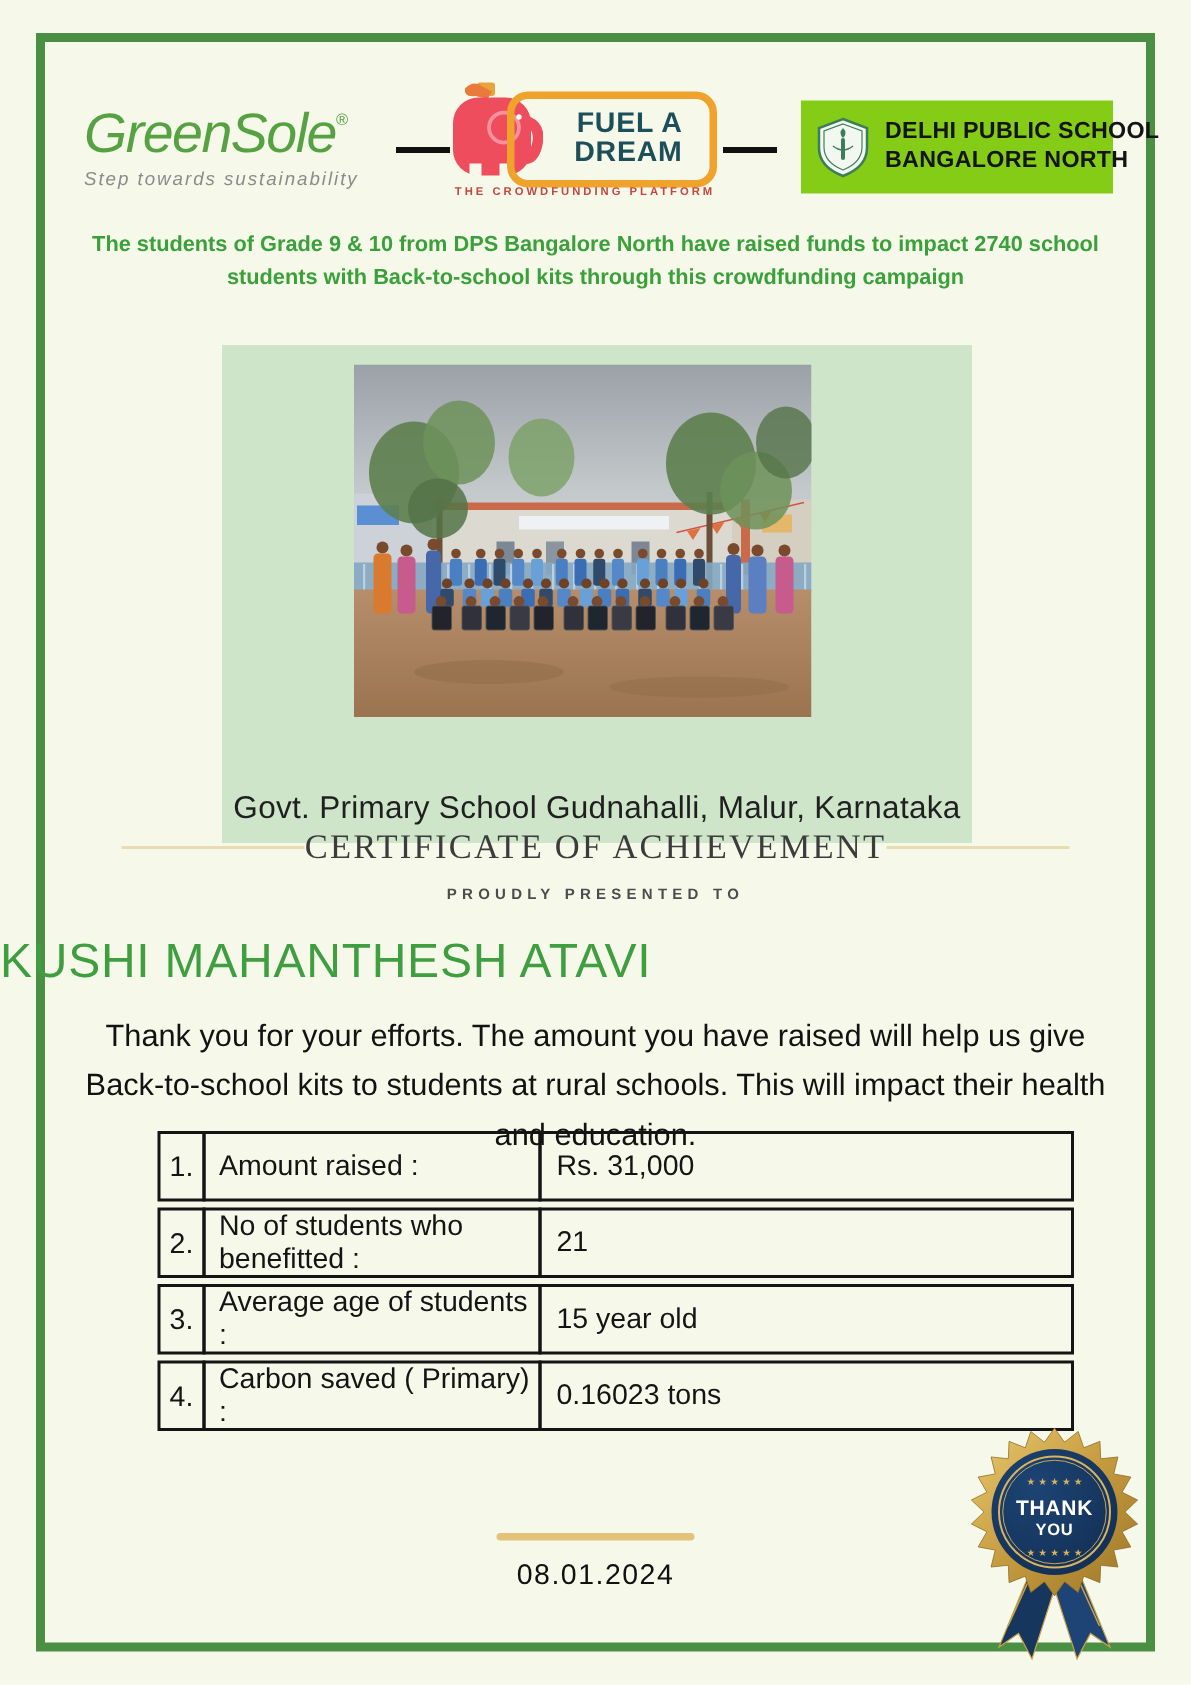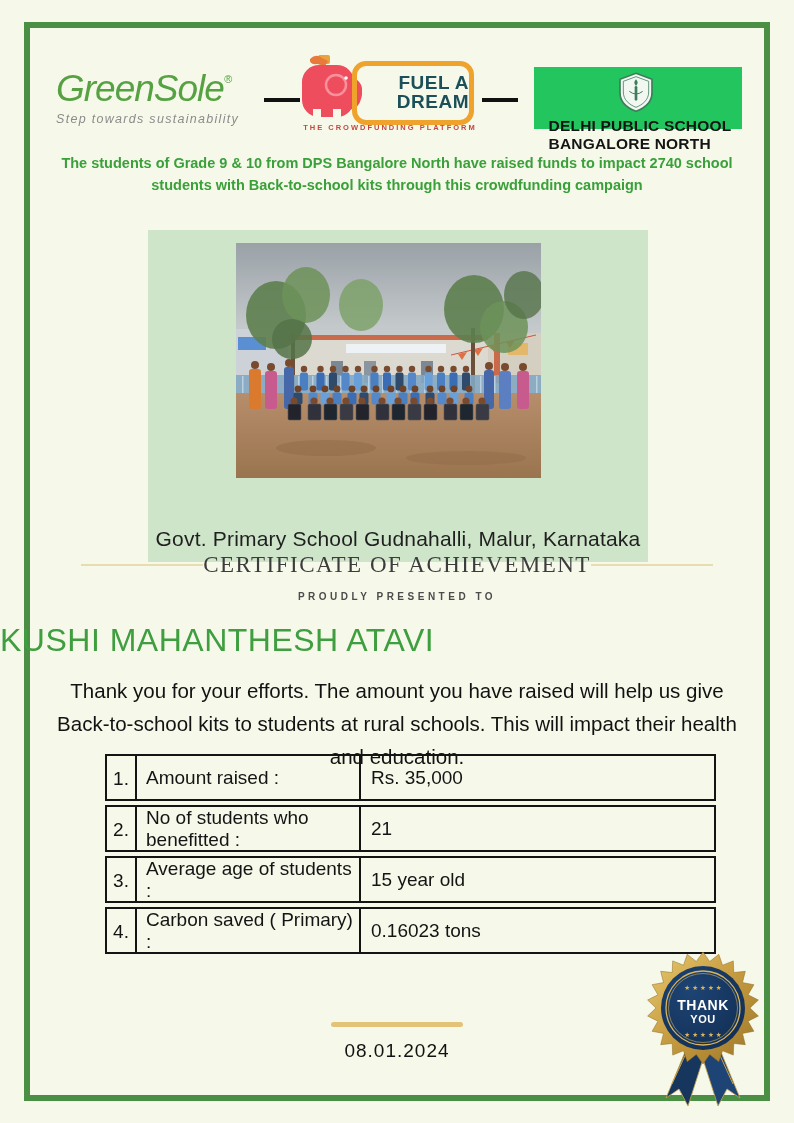--- a/index.html
+++ b/index.html
@@ -21,34 +21,34 @@
   }
   .dash{width:36px;height:4px;background:#111;margin-top:4px;}
   .greensole{width:192px;font-style:italic;}
   .gs-word{
     font-size:37px;color:#56a243;font-weight:400;letter-spacing:-1px;line-height:1;
   }
   .gs-reg{font-size:11px;color:#56a243;vertical-align:18px;}
   .gs-tag{font-size:12.5px;color:#8b8b8b;letter-spacing:1.3px;margin-top:5px;}
   .fad{position:relative;width:150px;height:78px;margin-top:4px;}
   .fad-box{
-    position:absolute;left:36px;top:0;width:112px;height:54px;
+    position:absolute;left:22px;top:0;width:112px;height:54px;
     border:5px solid #efa22c;border-radius:14px;background:transparent;
     display:flex;flex-direction:column;justify-content:center;align-items:flex-end;
-    padding-right:0;
+    padding-right:18px;
   }
   .fad-l1,.fad-l2{font-weight:800;font-size:19px;line-height:0.95;color:#1d4f5a;letter-spacing:0.5px;}
   .fad-elephant{position:absolute;left:-16px;top:-8px;width:62px;height:76px;}
   .fad-tag{
     position:absolute;left:-16px;right:-14px;top:62px;text-align:center;
     font-size:7.5px;color:#c5473e;letter-spacing:2px;font-weight:700;
   }
   .dps{
-    background:#22c55e;width:208px;height:62px;display:flex;align-items:center;
-    padding:0 4px 0 8px;box-sizing:border-box;flex-direction:column;
+    background:#84cc16;width:208px;height:62px;display:flex;align-items:center;
+    padding:0 4px 0 8px;box-sizing:border-box;
   }
   .dps-crest{width:40px;height:50px;flex:none;margin-right:8px;}
   .dps-l1,.dps-l2{font-weight:800;font-size:15.5px;color:#141414;line-height:1.22;letter-spacing:0.2px;white-space:nowrap;}
   
   .intro{
     position:absolute;top:152px;left:52px;right:52px;text-align:center;
     font-weight:700;font-size:14.5px;color:#3aa03a;line-height:1.55;
   }
   .intro-inner{max-width:690px;margin:0 auto;}
   
@@ -334,21 +334,21 @@
   <div class="presented">PROUDLY PRESENTED TO</div>
   <div class="recipient">KUSHI MAHANTHESH ATAVI</div>
   <div class="message">
     <div class="message-inner">Thank you for your efforts. The amount you have raised will help us give Back-to-school kits to students at rural schools. This will impact their health and education.</div>
   </div>
 
   <div class="impact-table">
     <div class="trow">
       <div class="tcell tnum">1.</div>
       <div class="tcell tlabel">Amount raised :</div>
-      <div class="tcell tvalue">Rs. 35,000</div>
+      <div class="tcell tvalue">Rs. 31,000</div>
     </div>
     <div class="trow">
       <div class="tcell tnum">2.</div>
       <div class="tcell tlabel">No of students who benefitted :</div>
       <div class="tcell tvalue">21</div>
     </div>
     <div class="trow">
       <div class="tcell tnum">3.</div>
       <div class="tcell tlabel">Average age of students :</div>
       <div class="tcell tvalue">15 year old</div>

